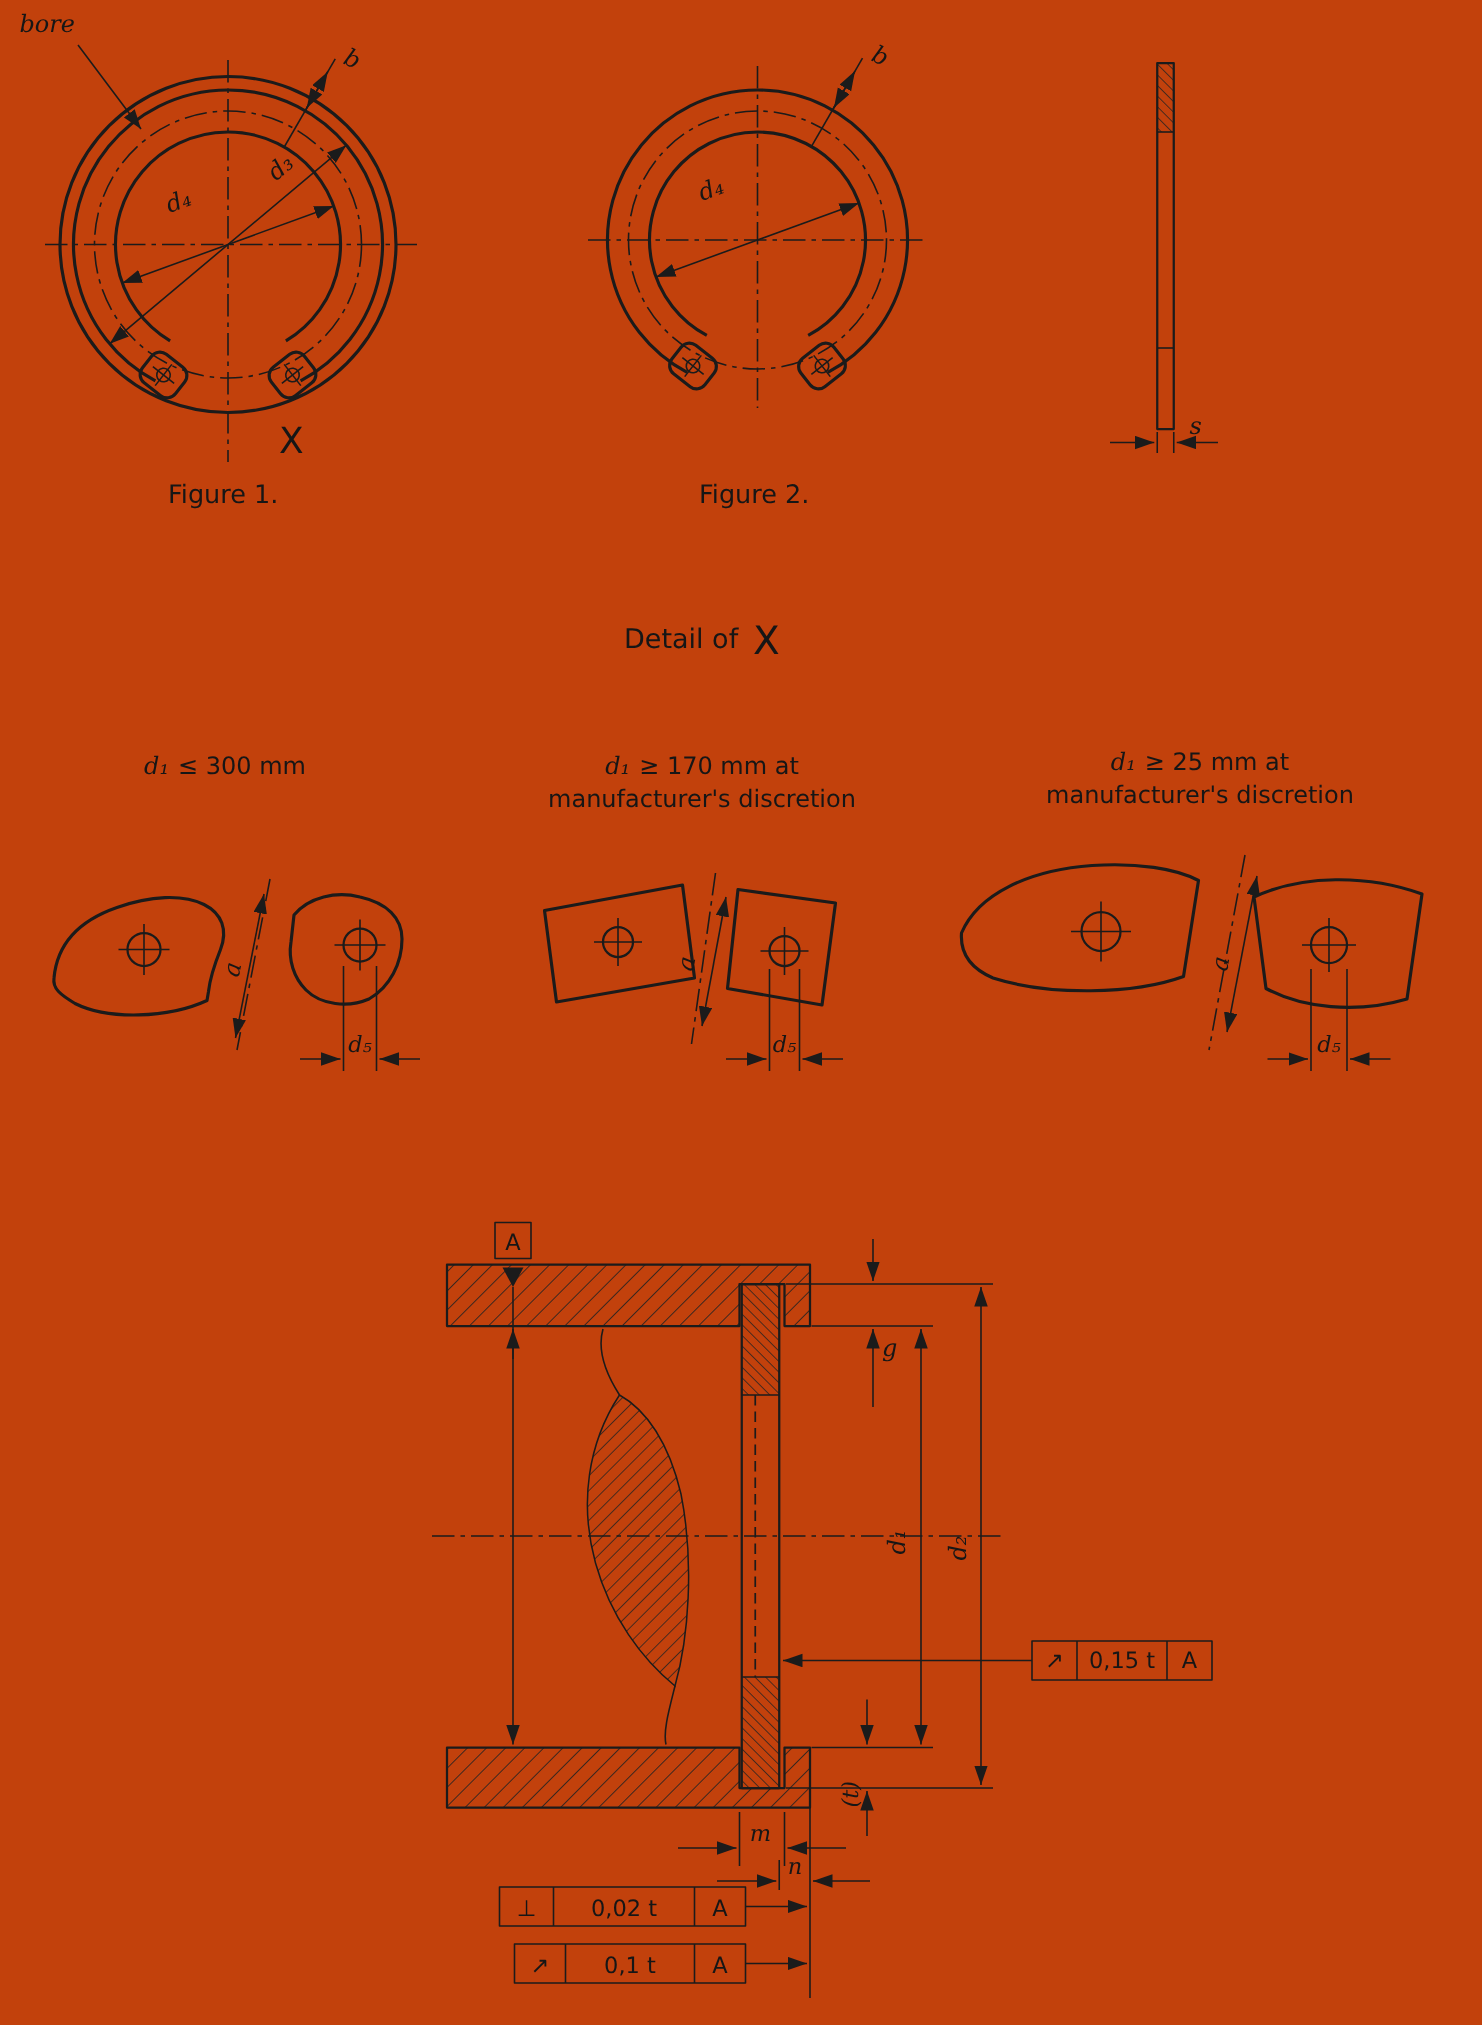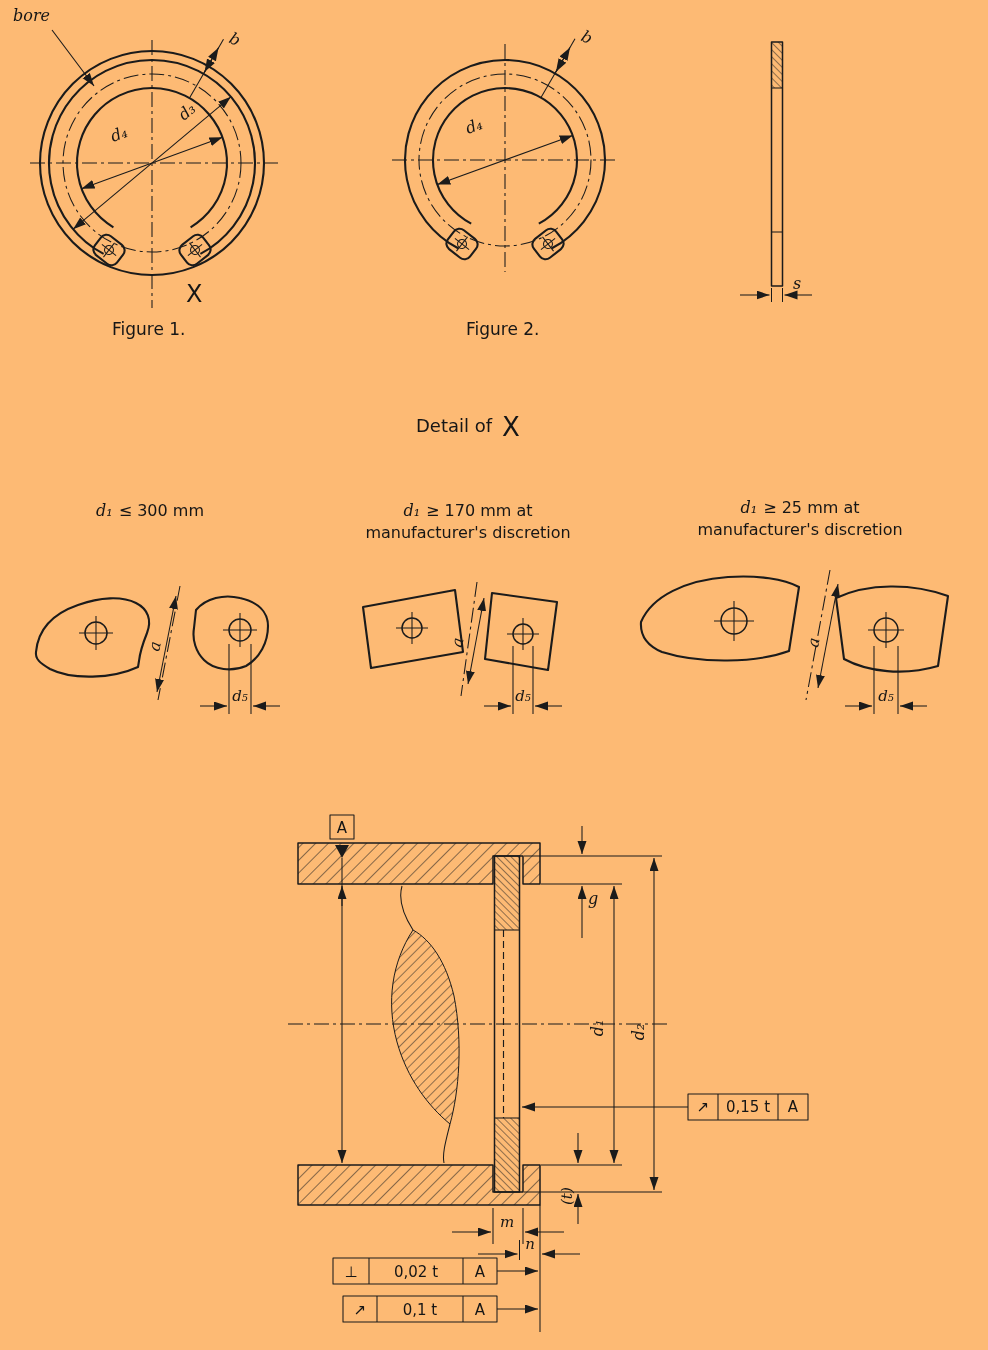--- a/index.html
+++ b/index.html
@@ -1,16 +1,16 @@
 <!DOCTYPE html>
 <html><head>
 <meta charset="utf-8">
 <style>
   html,body{margin:0;padding:0;background:#fff}
-  .page{width:988px;height:1350px;background:#fdba74;position:relative;overflow:hidden;
+  .page{width:988px;height:1350px;background:#c2410c;position:relative;overflow:hidden;
         font-family:"Liberation Sans",sans-serif}
   svg{display:block}
   .ln{stroke:#1b1b1b;fill:none;stroke-linecap:butt;stroke-linejoin:round}
   .thk{stroke-width:2.1}
   .med{stroke-width:1.5}
   .thn{stroke-width:1.05}
   .dd{stroke-dasharray:15 4 3 4;stroke-width:1.05}
   .dsh{stroke-dasharray:7 4;stroke-width:1.15}
   text{fill:#161616}
   .lbl{font-family:"DejaVu Serif","DejaVu Sans",serif;font-style:italic;font-size:16px}

